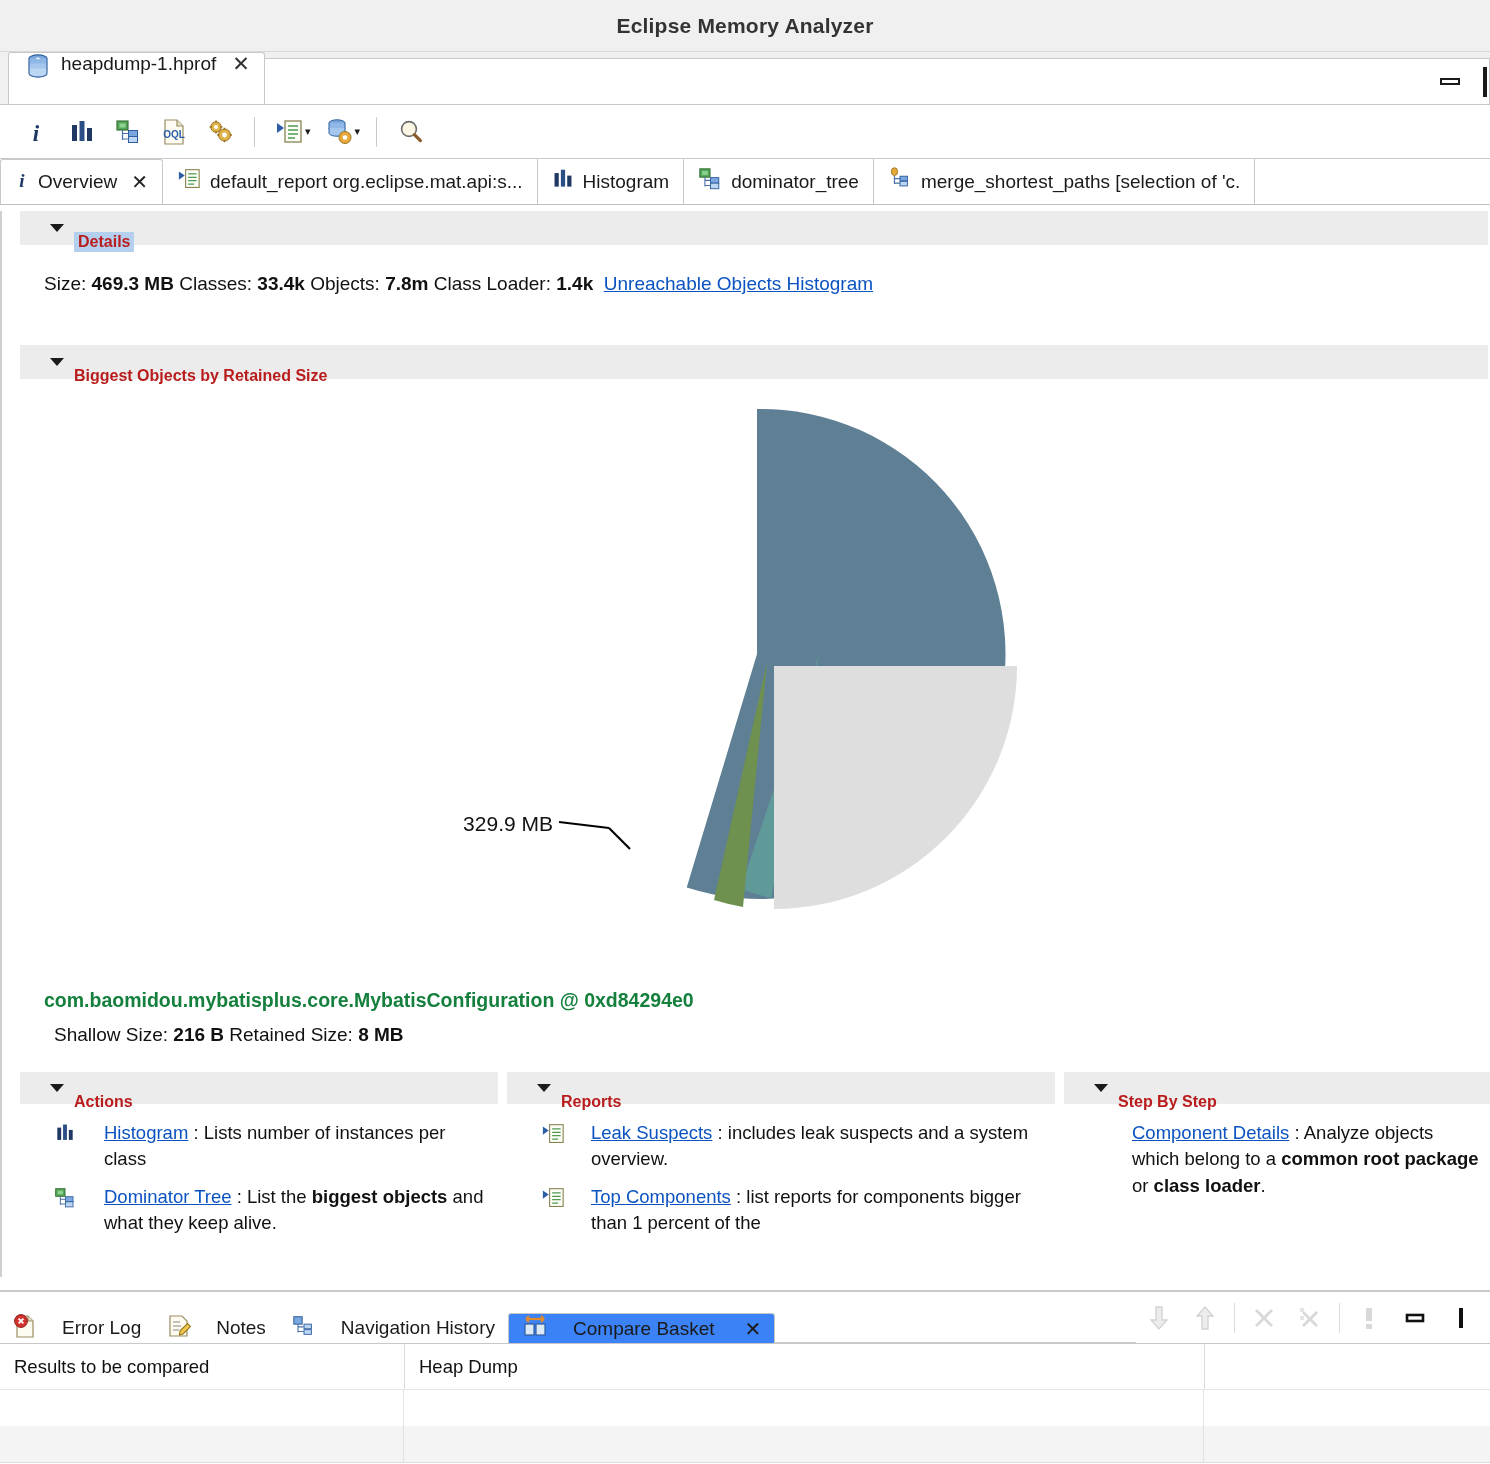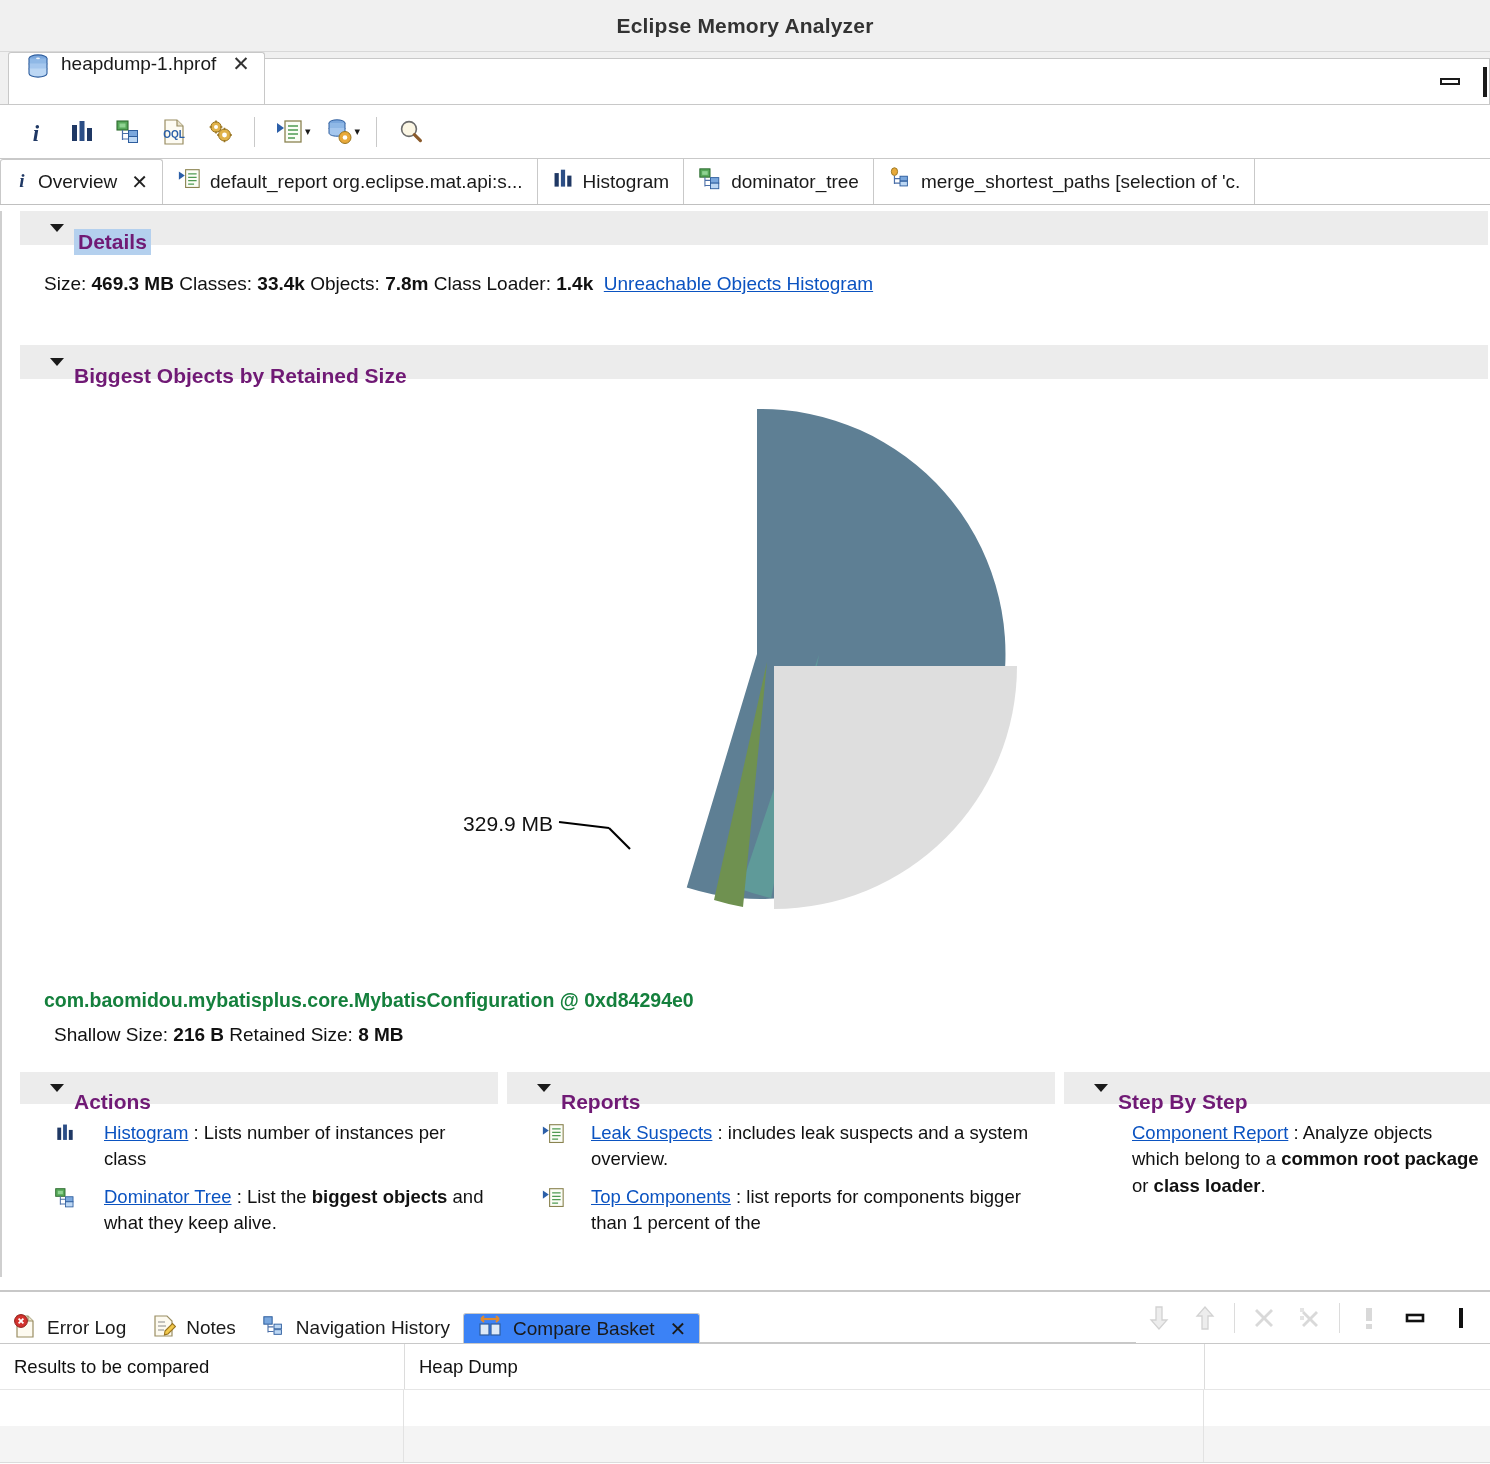--- a/index.html
+++ b/index.html
@@ -106,21 +106,21 @@
     overflow: hidden;
   }
   .section-head {
     background: #ececec;
     height: 34px;
     display: flex; align-items: center; gap: 10px;
     padding-left: 30px;
     margin: 0 2px 0 18px;
   }
   .arrow { width: 0; height: 0; border-left: 7px solid transparent; border-right: 7px solid transparent; border-top: 8px solid #1a1a1a; }
-  .section-title { font-size: 21px; font-weight: bold; color: #701a75; margin-top: 28px; }
+  .section-title { font-size: 16px; font-weight: bold; color: #b91c1c; margin-top: 28px; }
   .section-title.hl { background: #b4d0ee; padding: 1px 4px; }
 
   .details-line {
     padding: 28px 0 0 42px;
     font-size: 19px; color: #111;
   }
   .details-line b { font-weight: bold; }
   .lnk { color: #0b53c1; text-decoration: underline; }
 
   
@@ -158,21 +158,21 @@
     position: absolute; left: 0; top: 1290px; right: 0; bottom: 0;
     background: #ffffff;
     border-top: 2px solid #c8c8c8;
   }
   .btabs {
     height: 52px; display: flex; align-items: stretch;
     border-bottom: 1px solid #c8c8c8;
     position: relative;
   }
   .btab {
-    display: flex; align-items: center; gap: 10px;
+    display: flex; align-items: center; gap: 25px;
     padding: 0 13px;
     font-size: 19px; color: #1a1a1a;
     white-space: nowrap;
     margin-top: 21px;
   }
   .btab.active {
     border: 1px solid #c8c8c8; border-bottom: none;
     border-top-left-radius: 3px; border-top-right-radius: 3px;
     background: #3b82f6;
   }
@@ -496,21 +496,21 @@
     </div>
 
     <div class="panel p3">
       <div class="phead">
         <span class="arrow"></span>
         <span class="section-title">Step By Step</span>
       </div>
       <div class="plist">
         <div class="pitem" style="padding-left:68px">
           <span class="ptext">
-            <a class="lnk" href="#">Component Report</a><span> : </span><span>Analyze objects which belong to a </span><b>common root package</b><span> or </span><b>class loader</b><span>.</span>
+            <a class="lnk" href="#">Component Details</a><span> : </span><span>Analyze objects which belong to a </span><b>common root package</b><span> or </span><b>class loader</b><span>.</span>
           </span>
         </div>
       </div>
     </div>
 
   </div>
 </div>
 
 <div class="bottom">
   <div class="btabs">

